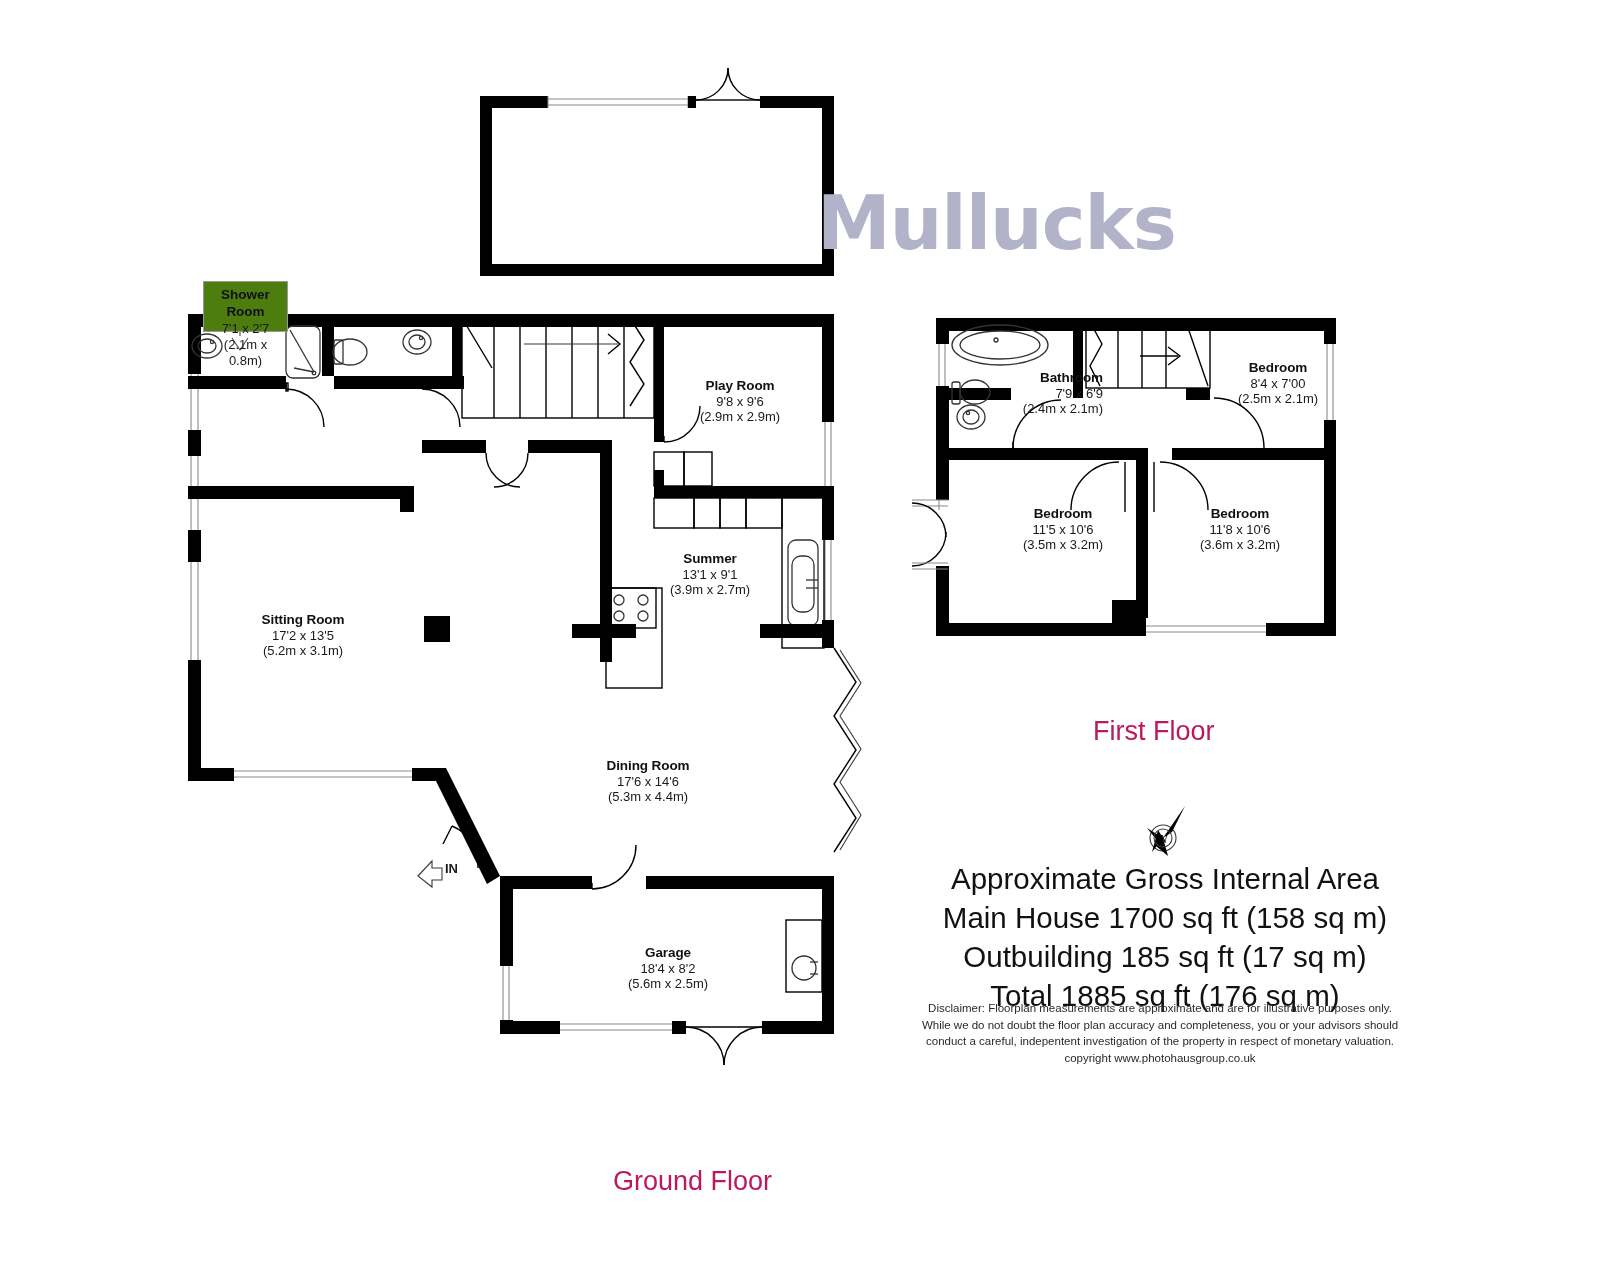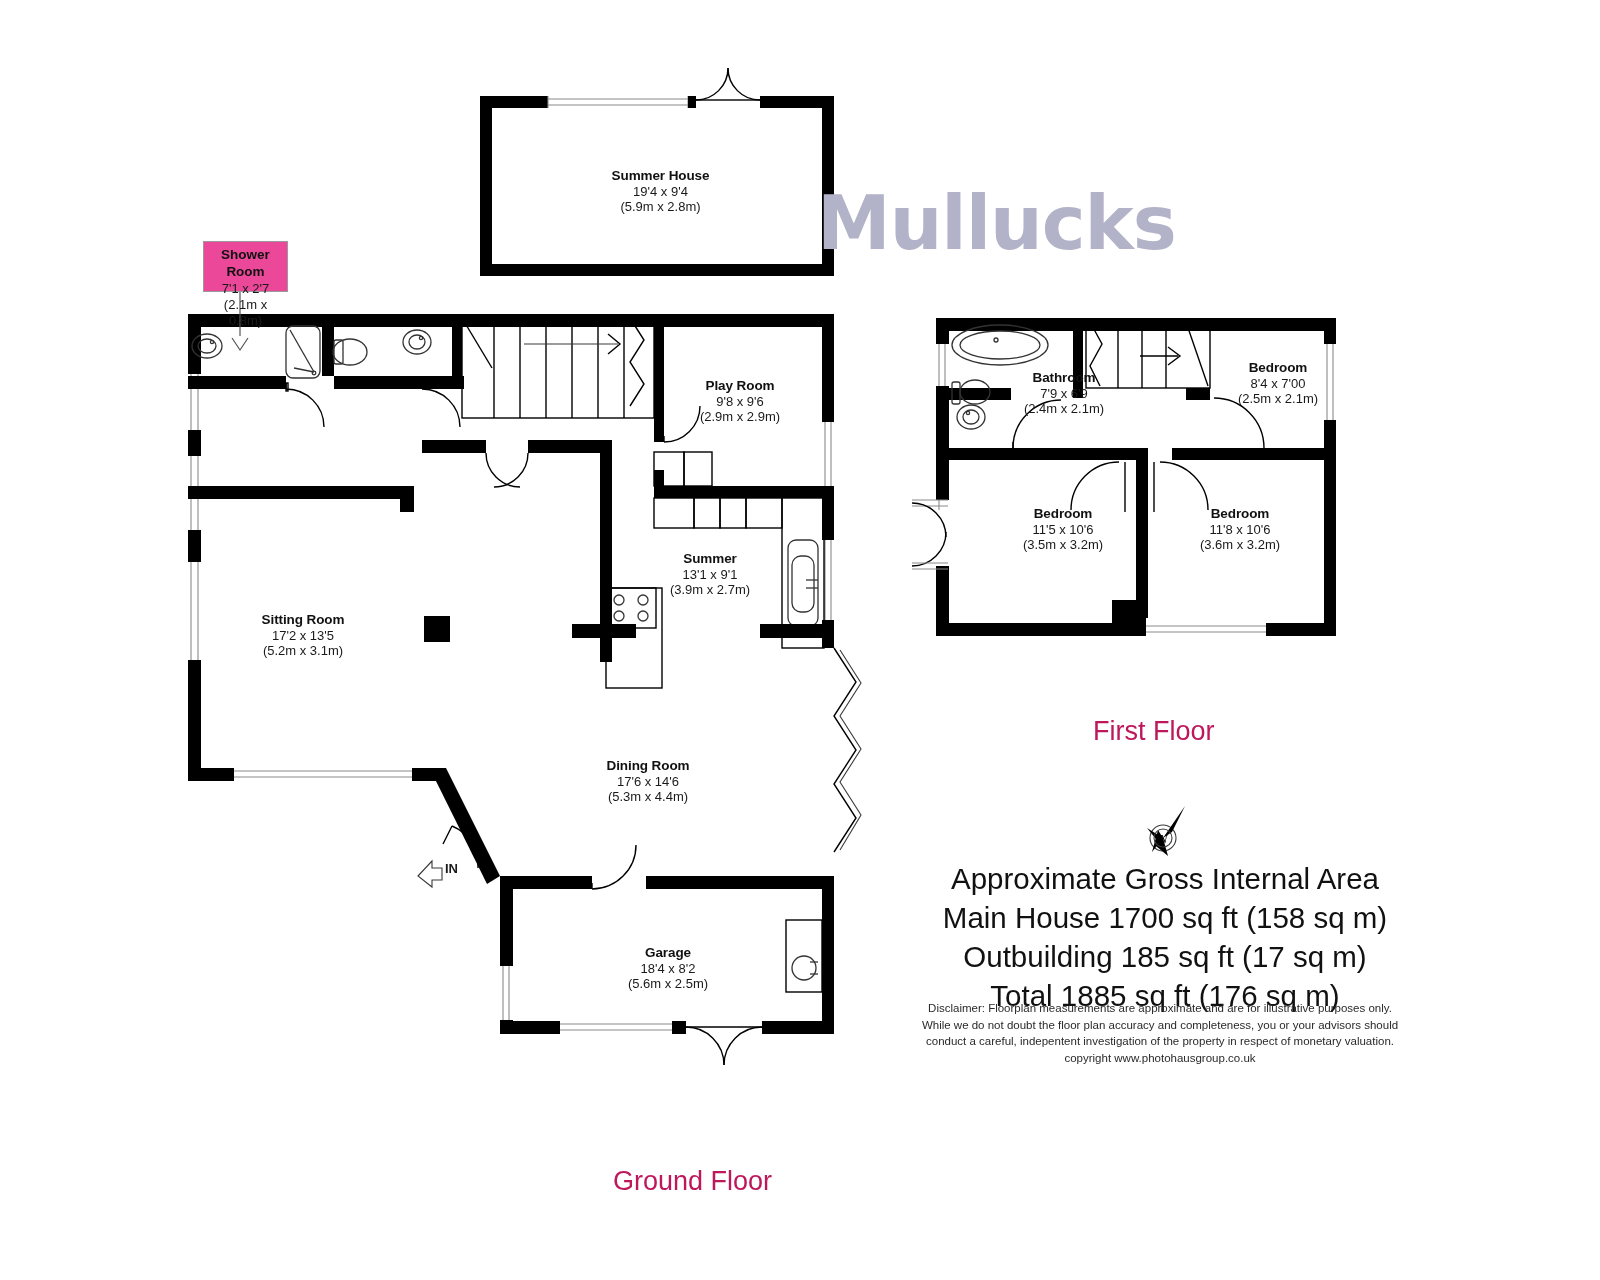--- a/index.html
+++ b/index.html
@@ -41,25 +41,26 @@
   }
   .room-label .rl-imp,
   .room-label .rl-met {
     font-size: 13px;
     font-weight: normal;
     color: #1a1a1a;
   }
   .callout-box {
     position: absolute;
     border: 1px solid #9a9a9a;
-    background: #ec4899;
+    background: #4d7c0f;
     text-align: center;
     line-height: 1.25;
     padding: 5px 8px 6px 8px;
     box-sizing: border-box;
+    margin-top: 40px;
   }
   .callout-box .rl-name {
     font-size: 13.5px;
     font-weight: bold;
     color: #111111;
   }
   .callout-box .rl-imp,
   .callout-box .rl-met {
     font-size: 13px;
     color: #1a1a1a;
@@ -468,25 +469,20 @@
       <text x="1163" y="843" text-anchor="middle" font-family="Liberation Serif, serif" font-size="13" font-style="italic" fill="#000000">N</text>
     </g>
 
     <g>
       <polygon class="thinner" fill="#ffffff" points="418,876 432,861 432,868 442,868 442,880 432,880 432,887"></polygon>
     </g>
   </svg>
 
   <div class="brand-logo" style="left:783px; top:180px;">Mullucks</div>
 
-  <div class="room-label" style="left:553px; top:168px; width:215px;">
-    <div class="rl-name">Summer House</div>
-    <div class="rl-imp">19'4 x 9'4</div>
-    <div class="rl-met">(5.9m x 2.8m)</div>
-  </div>
 
   <div class="callout-box" style="left:203px; top:241px; width:85px; height:51px;">
     <div class="rl-name">Shower Room</div>
     <div class="rl-imp">7'1 x 2'7</div>
     <div class="rl-met">(2.1m x 0.8m)</div>
   </div>
 
   <div class="room-label" style="left:645px; top:378px; width:190px;">
     <div class="rl-name">Play Room</div>
     <div class="rl-imp">9'8 x 9'6</div>
@@ -510,21 +506,21 @@
     <div class="rl-imp">17'6 x 14'6</div>
     <div class="rl-met">(5.3m x 4.4m)</div>
   </div>
 
   <div class="room-label" style="left:573px; top:945px; width:190px;">
     <div class="rl-name">Garage</div>
     <div class="rl-imp">18'4 x 8'2</div>
     <div class="rl-met">(5.6m x 2.5m)</div>
   </div>
 
-  <div class="room-label" style="left:969px; top:370px; width:190px;">
+  <div class="room-label" style="left:913px; top:370px; width:190px;text-align:right;">
     <div class="rl-name">Bathroom</div>
     <div class="rl-imp">7'9 x 6'9</div>
     <div class="rl-met">(2.4m x 2.1m)</div>
   </div>
 
   <div class="room-label" style="left:1183px; top:360px; width:190px;">
     <div class="rl-name">Bedroom</div>
     <div class="rl-imp">8'4 x 7'00</div>
     <div class="rl-met">(2.5m x 2.1m)</div>
   </div>

